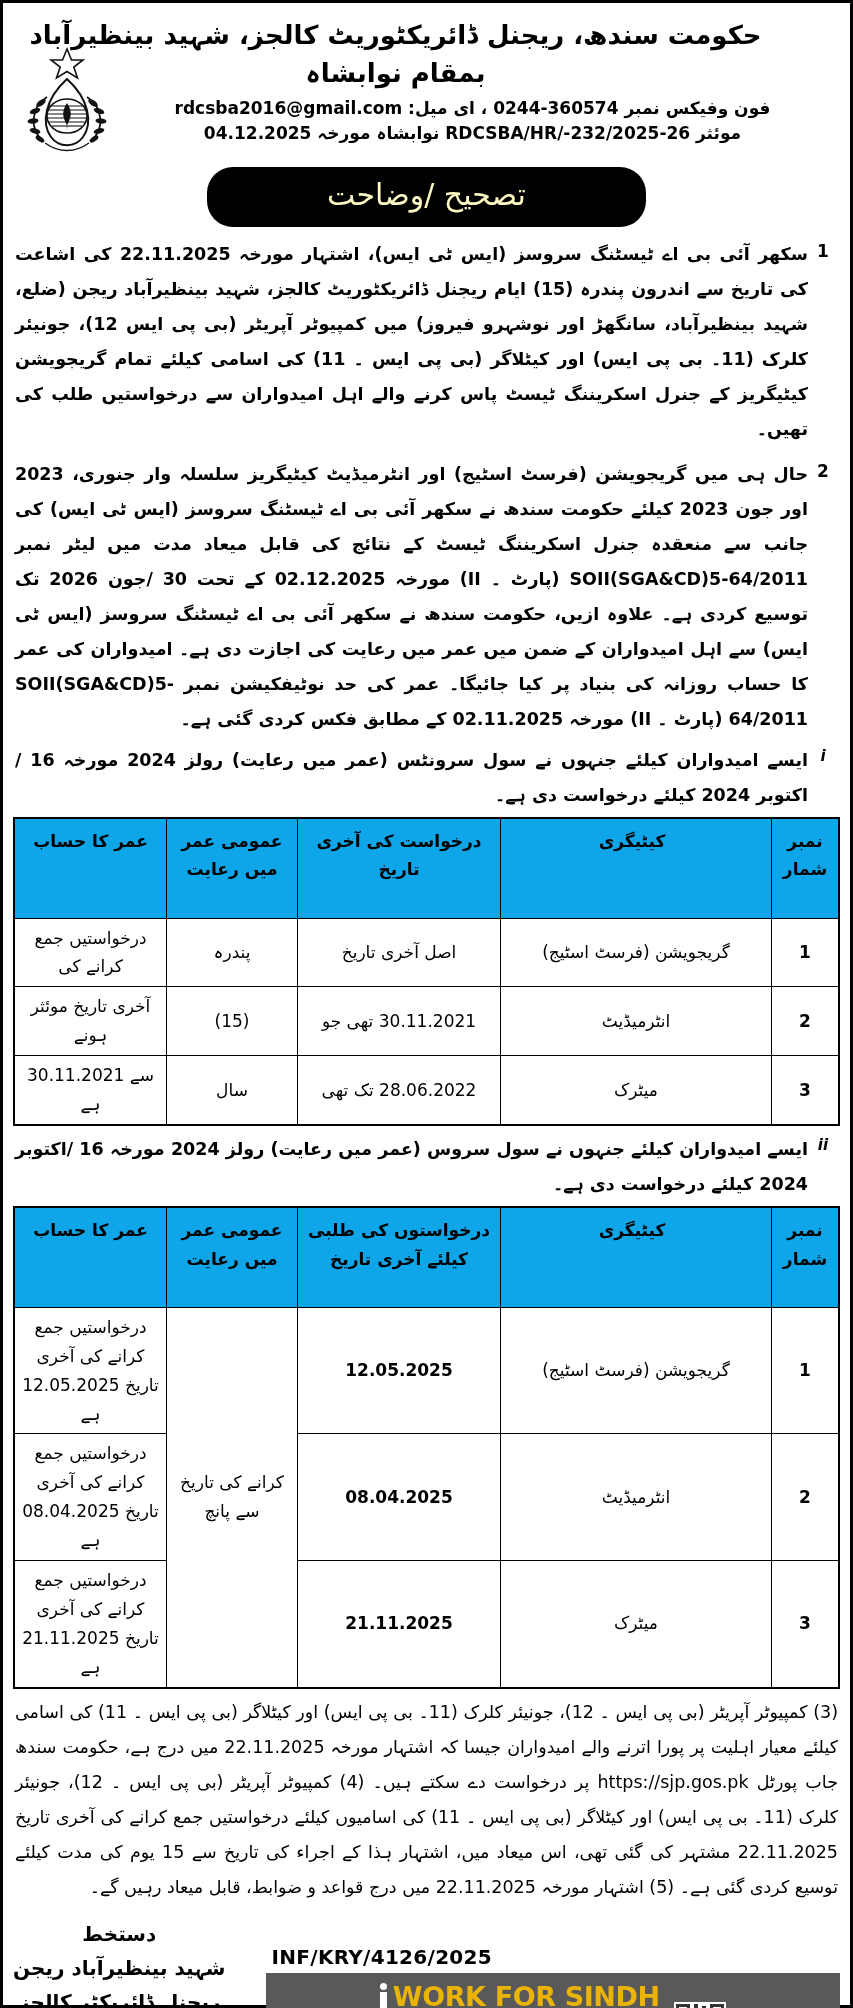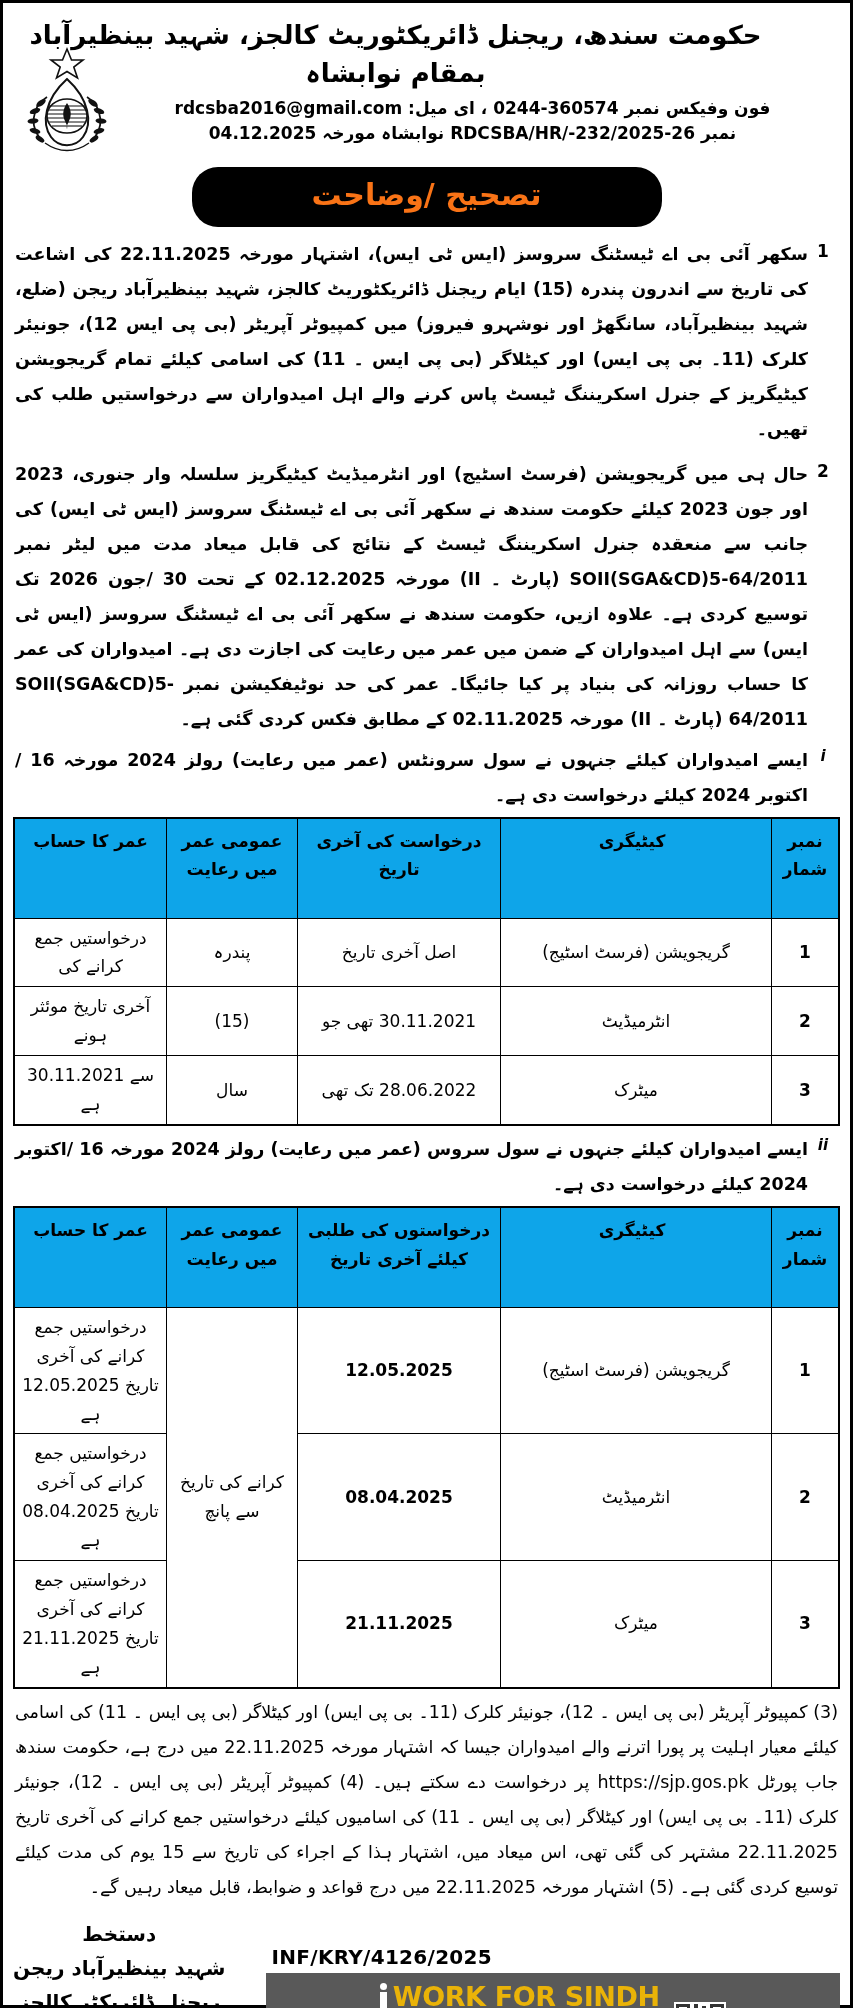--- a/index.html
+++ b/index.html
@@ -31,22 +31,22 @@
     font-size:17px;font-weight:bold;text-align:center;
     direction:rtl;margin-top:5px;padding-right:8px;padding-left:100px;
     white-space:nowrap;
   }
   .emblem{
     position:absolute;top:36px;left:8px;width:92px;height:112px;
   }
   
   .banner-wrap{display:flex;justify-content:center;margin:8px 0 4px 0;}
   .banner{
-    background:#000;color:#f97316;border-radius:26px;
-    font-size:30px;font-weight:bold;
+    background:#000;color:#fef9c3;border-radius:26px;
+    font-size:30px;font-weight:normal;
     padding:9px 120px 13px 120px;line-height:1.25;
     text-align:center;direction:rtl;
   }
   
   .para{
     display:flex;direction:rtl;align-items:flex-start;
     margin:10px 2px 4px 2px;
   }
   .para .num{
     flex:0 0 30px;font-size:17px;font-weight:bold;
@@ -167,21 +167,21 @@
     <div class="org-title">حکومت سندھ، ریجنل ڈائریکٹوریٹ کالجز، شہید بینظیرآباد بمقام نوابشاہ</div>
 
     <div class="contact-line">
       <span>فون وفیکس نمبر</span>
       <span class="ltr">0244-360574</span>
       <span>، ای میل:</span>
       <span class="ltr">rdcsba2016@gmail.com</span>
     </div>
 
     <div class="ref-line">
-      <span>نمبر</span>
+      <span>موئثر</span>
       <span class="ltr">RDCSBA/HR/-232/2025-26</span>
       <span>نوابشاہ مورخہ</span>
       <span class="ltr">04.12.2025</span>
     </div>
   </div>
 
   <div class="banner-wrap">
     <div class="banner">تصحیح /وضاحت</div>
   </div>
 

